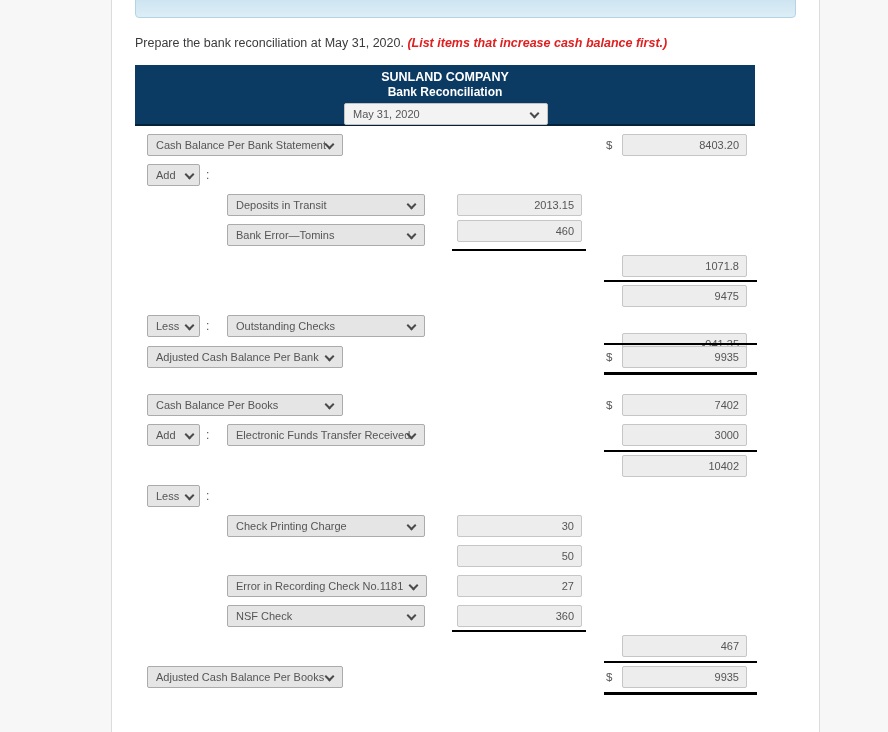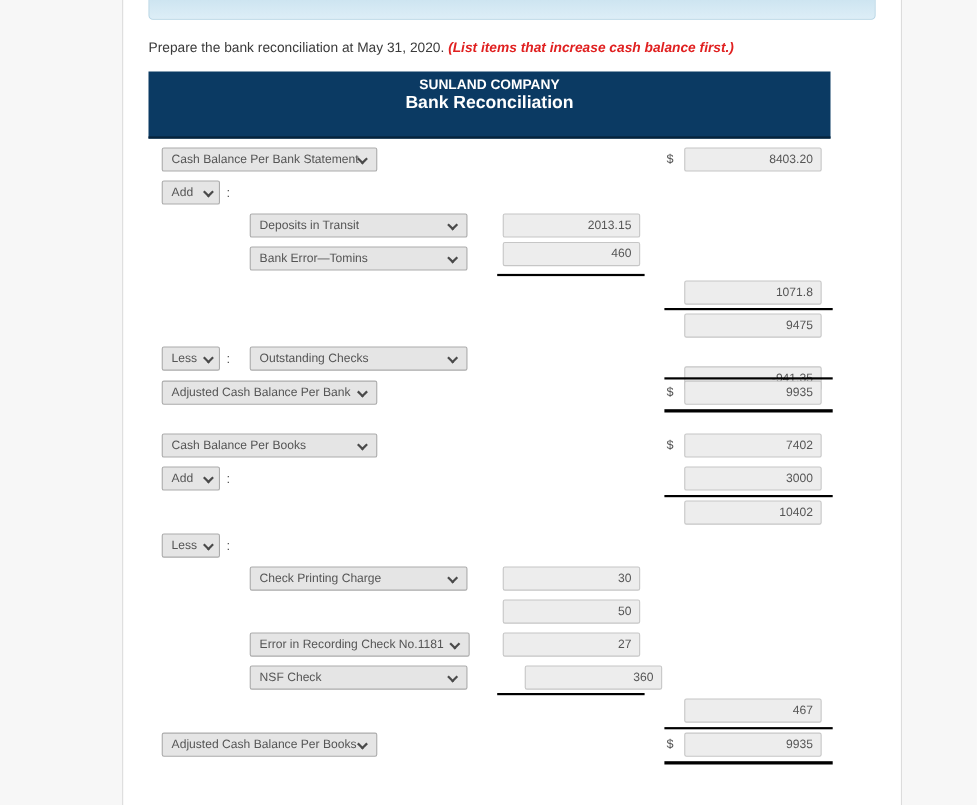--- a/index.html
+++ b/index.html
@@ -44,21 +44,21 @@
   }
   .header-bar {
     position: absolute;
     left: 135px; top: 65px; width: 620px; height: 61px;
     background: #0b3a63;
     border-bottom: 2px solid #06223a;
     text-align: center;
     color: #ffffff;
   }
   .header-bar .company { font-size: 12.5px; font-weight: bold; margin-top: 5px; }
-  .header-bar .subtitle { font-size: 16px; font-weight: bold; margin-top: 1px; }
+  .header-bar .subtitle { font-size: 12px; font-weight: bold; margin-top: 1px; }
   .dd {
     position: absolute;
     height: 22px;
     background: #e5e5e5;
     border: 1px solid #ababab;
     border-radius: 2px;
     font-size: 11px;
     color: #555;
     line-height: 20px;
     padding-left: 8px;
@@ -119,20 +119,24 @@
 <div id="root">
   <div class="panel"></div>
   <div class="alert-bar"></div>
 
   <p class="instruction"><span>Prepare the bank reconciliation at May 31, 2020. </span><span class="note">(List items that increase cash balance first.)</span></p>
 
   <div class="header-bar">
     <div class="company">SUNLAND COMPANY</div>
     <div class="subtitle">Bank Reconciliation</div>
   </div>
+  <div class="dd" style="left:344px; top:103px; width:204px; background:#f3f3f3; border-color:#c2c2c2;">
+    <span>May 31, 2020</span>
+    <span class="chev"></span>
+  </div>
 
   <div class="dd" style="left:147px; top:134px; width:196px;">
     <span>Cash Balance Per Bank Statement</span>
     <span class="chev"></span>
   </div>
   <span class="cur" style="left:606px; top:139px;">$</span>
   <input class="amt" style="left: 622px; top: 134px;" readonly="" value="8403.20">
 
   <div class="dd" style="left:147px; top:164px; width:53px;">
     <span>Add</span>
@@ -183,20 +187,24 @@
     <span class="chev"></span>
   </div>
   <span class="cur" style="left:606px; top:399px;">$</span>
   <input class="amt" style="left: 622px; top: 394px;" readonly="" value="7402">
 
   <div class="dd" style="left:147px; top:424px; width:53px;">
     <span>Add</span>
     <span class="chev" style="right:6px;"></span>
   </div>
   <span class="colon" style="left:206px; top:428px;">:</span>
+  <div class="dd" style="left:227px; top:424px; width:198px;">
+    <span>Electronic Funds Transfer Received</span>
+    <span class="chev"></span>
+  </div>
   <input class="amt" style="left: 622px; top: 424px;" readonly="" value="3000">
   <div class="rule rule-right" style="top:450px;"></div>
 
   <input class="amt" style="left: 622px; top: 455px;" readonly="" value="10402">
 
   <div class="dd" style="left:147px; top:485px; width:53px;">
     <span>Less</span>
     <span class="chev" style="right:6px;"></span>
   </div>
   <span class="colon" style="left:206px; top:489px;">:</span>
@@ -212,21 +220,21 @@
   <div class="dd" style="left:227px; top:575px; width:200px;">
     <span>Error in Recording Check No.1181</span>
     <span class="chev"></span>
   </div>
   <input class="amt" style="left: 457px; top: 575px;" readonly="" value="27">
 
   <div class="dd" style="left:227px; top:605px; width:198px;">
     <span>NSF Check</span>
     <span class="chev"></span>
   </div>
-  <input class="amt" style="left: 457px; top: 605px; margin-left: 20px;" readonly="" value="360">
+  <input class="amt" style="left: 457px; top: 605px;" readonly="" value="360">
   <div class="rule rule-mid" style="top:630px;"></div>
 
   <input class="amt" style="left: 622px; top: 635px;" readonly="" value="467">
   <div class="rule rule-right" style="top:661px;"></div>
 
   <div class="dd" style="left:147px; top:666px; width:196px;">
     <span>Adjusted Cash Balance Per Books</span>
     <span class="chev"></span>
   </div>
   <span class="cur" style="left:606px; top:671px;">$</span>

